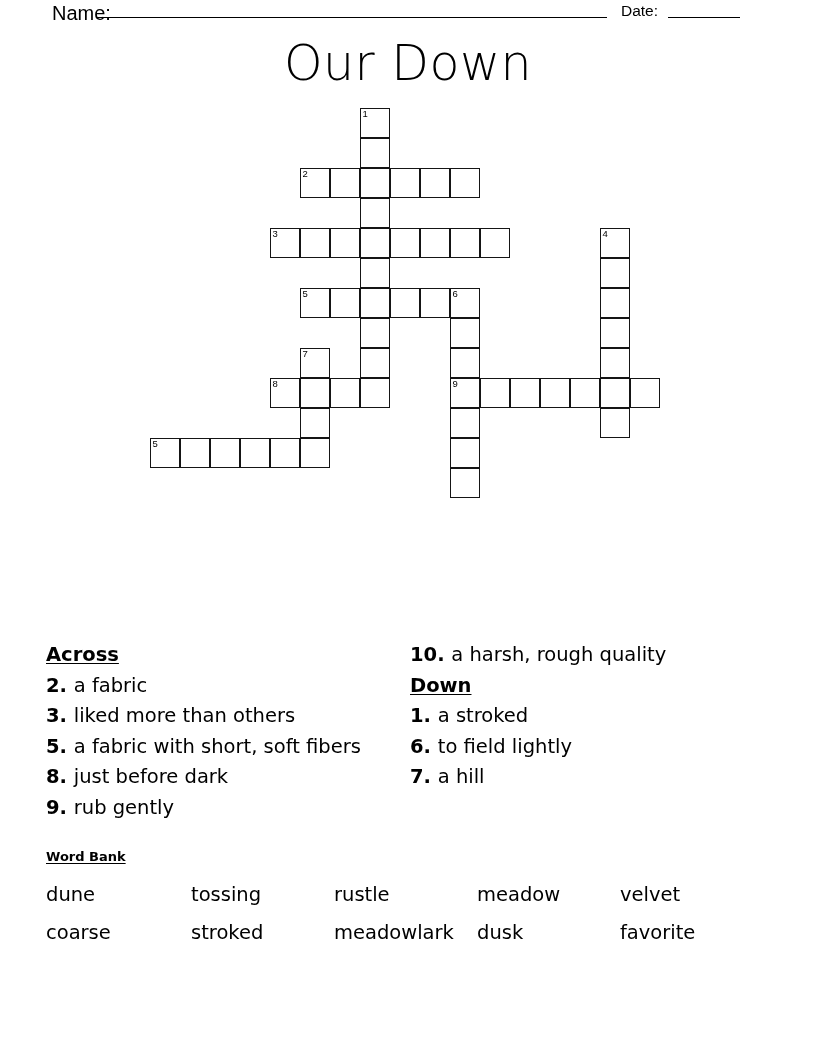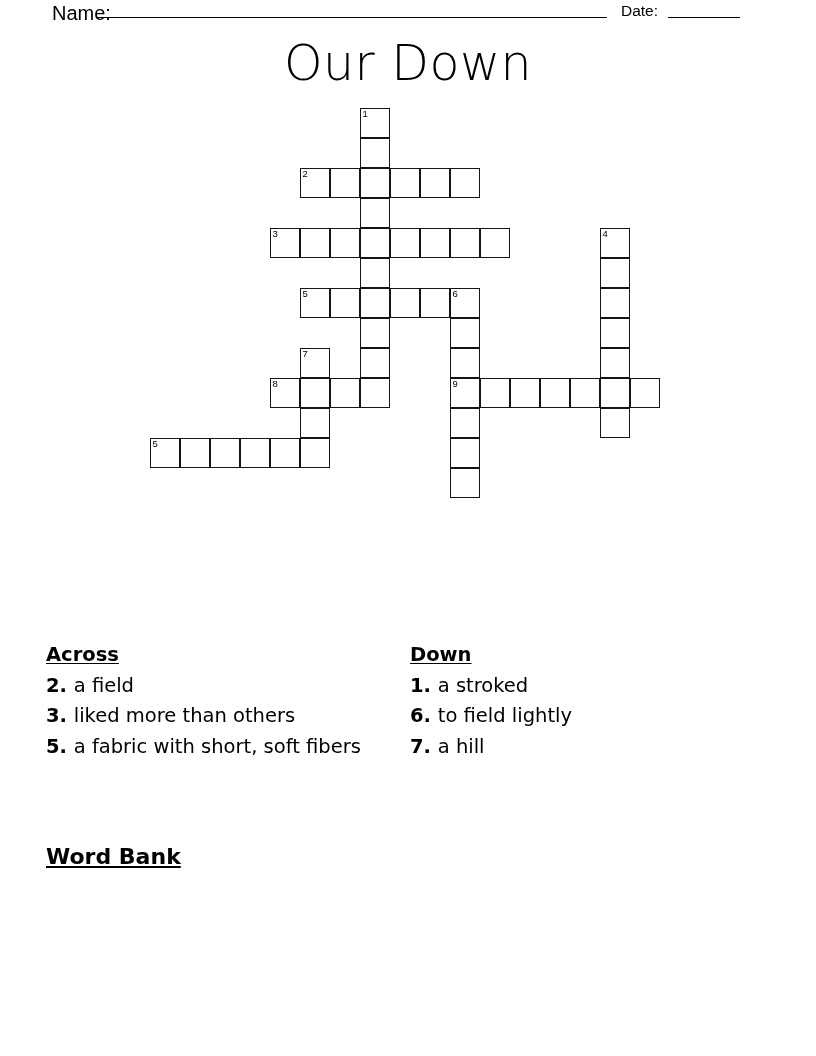--- a/index.html
+++ b/index.html
@@ -132,21 +132,21 @@
 
   
   #wordbank {
     position: absolute;
     left: 46px;
     top: 842px;
     width: 730px;
     font-family: "DejaVu Sans", sans-serif;
   }
   .wb-heading {
-    font-size: 22px;
+    font-size: 13px;
     font-weight: 700;
     text-decoration: underline;
     text-underline-offset: 2px;
     line-height: 30px;
     display: block;
   }
   .wb-table {
     margin-top: 4px;
     border-collapse: collapse;
     width: 700px;
@@ -253,27 +253,48 @@
     <div class="cw-cell" style="left: 240px; top: 438px;"></div>
     <div class="cw-cell" style="left: 270px; top: 438px;"></div>
     <div class="cw-cell" style="left: 300px; top: 438px;"></div>
     <div class="cw-cell" style="left: 450px; top: 438px;"></div>
     <div class="cw-cell" style="left: 450px; top: 468px;"></div>
   </div>
 
 <div id="clues">
   <div class="clue-col left" id="clue-col-left">
       <span class="clue-heading">Across</span>
-      <span class="clue-line"><span class="cnum">2. </span><span>a field</span></span>
+      <span class="clue-line"><span class="cnum">2. </span><span>a fabric</span></span>
       <span class="clue-line"><span class="cnum">3. </span><span>liked more than others</span></span>
       <span class="clue-line"><span class="cnum">5. </span><span>a fabric with short, soft fibers</span></span>
+      <span class="clue-line"><span class="cnum">8. </span><span>just before dark</span></span>
+      <span class="clue-line"><span class="cnum">9. </span><span>rub gently</span></span>
     </div>
   <div class="clue-col right" id="clue-col-right">
+      <span class="clue-line"><span class="cnum">10. </span><span>a harsh, rough quality</span></span>
       <span class="clue-heading">Down</span>
       <span class="clue-line"><span class="cnum">1. </span><span>a stroked</span></span>
       <span class="clue-line"><span class="cnum">6. </span><span>to field lightly</span></span>
       <span class="clue-line"><span class="cnum">7. </span><span>a hill</span></span>
     </div>
 </div>
 
 <div id="wordbank">
   <span class="wb-heading">Word Bank</span>
+  <table class="wb-table" id="wb-table">
+      <tbody>
+        <tr>
+          <td class="wb-c0">dune</td>
+          <td class="wb-c1">tossing</td>
+          <td class="wb-c2">rustle</td>
+          <td class="wb-c3">meadow</td>
+          <td class="wb-c4">velvet</td>
+        </tr>
+        <tr>
+          <td class="wb-c0">coarse</td>
+          <td class="wb-c1">stroked</td>
+          <td class="wb-c2">meadowlark</td>
+          <td class="wb-c3">dusk</td>
+          <td class="wb-c4">favorite</td>
+        </tr>
+      </tbody>
+    </table>
 </div>
 
 </body></html>

